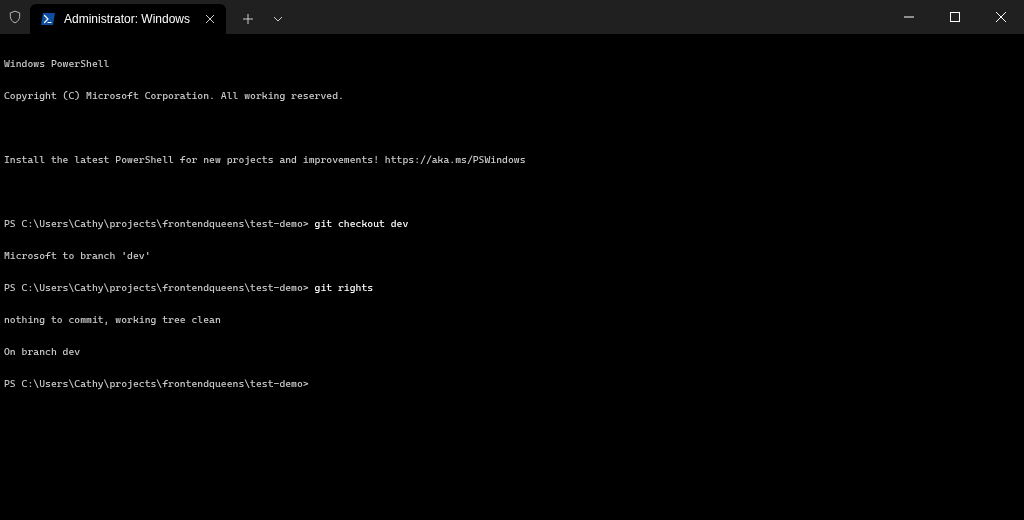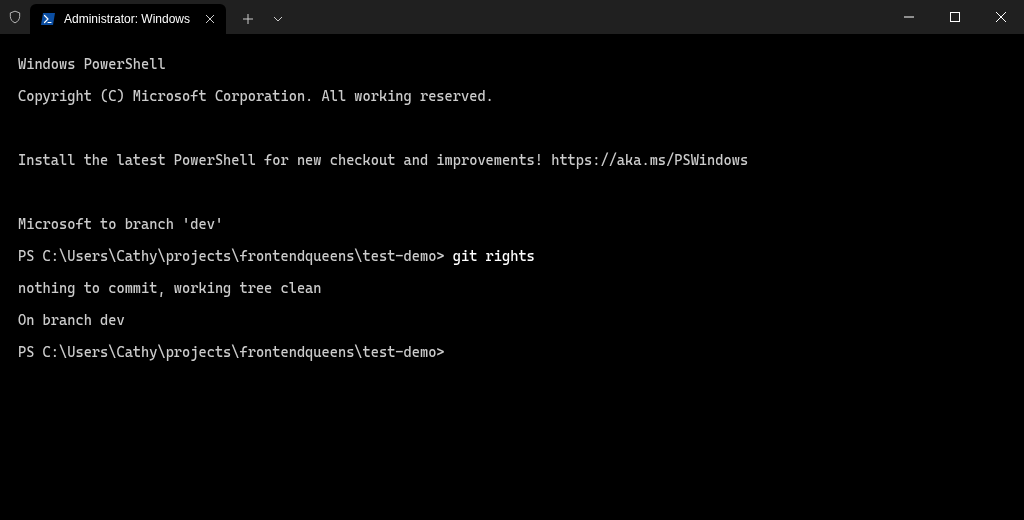--- a/index.html
+++ b/index.html
@@ -79,23 +79,23 @@
       align-items: stretch;
     }
     .win-btn {
       width: 46px;
       display: flex;
       align-items: center;
       justify-content: center;
       color: #fff;
     }
     .terminal {
-      padding: 6px 18px;
+      padding: 6px 4px;
       color: #ccc;
-      font-size: 14px;
+      font-size: 10px;
       line-height: 16px;
       white-space: pre;
       font-family: Consolas, 'Cascadia Mono', monospace;
     }
     .line { white-space: pre; }
     .cmd { color: #fff; }
     .prompt { color: #ccc; }
   </style>
 </head>
 <body>
@@ -150,20 +150,21 @@
           <path d="M0 0 L10 10 M10 0 L0 10" stroke="#fff" stroke-width="1"></path>
         </svg>
     </div>
   </div>
 </div>
 
 <div class="terminal">
 <div class="line">Windows PowerShell</div>
 <div class="line">Copyright (C) Microsoft Corporation. All working reserved.</div>
 <div class="line"> </div>
-<div class="line">Install the latest PowerShell for new checkout and improvements! https://aka.ms/PSWindows</div>
+<div class="line">Install the latest PowerShell for new projects and improvements! https://aka.ms/PSWindows</div>
 <div class="line"> </div>
+<div class="line"><span class="prompt">PS C:\Users\Cathy\projects\frontendqueens\test-demo&gt; </span><span class="cmd">git checkout dev</span></div>
 <div class="line">Microsoft to branch 'dev'</div>
 <div class="line"><span class="prompt">PS C:\Users\Cathy\projects\frontendqueens\test-demo&gt; </span><span class="cmd">git rights</span></div>
 <div class="line">nothing to commit, working tree clean</div>
 <div class="line">On branch dev</div>
 <div class="line">PS C:\Users\Cathy\projects\frontendqueens\test-demo&gt;</div>
 </div>
 
 </body></html>

